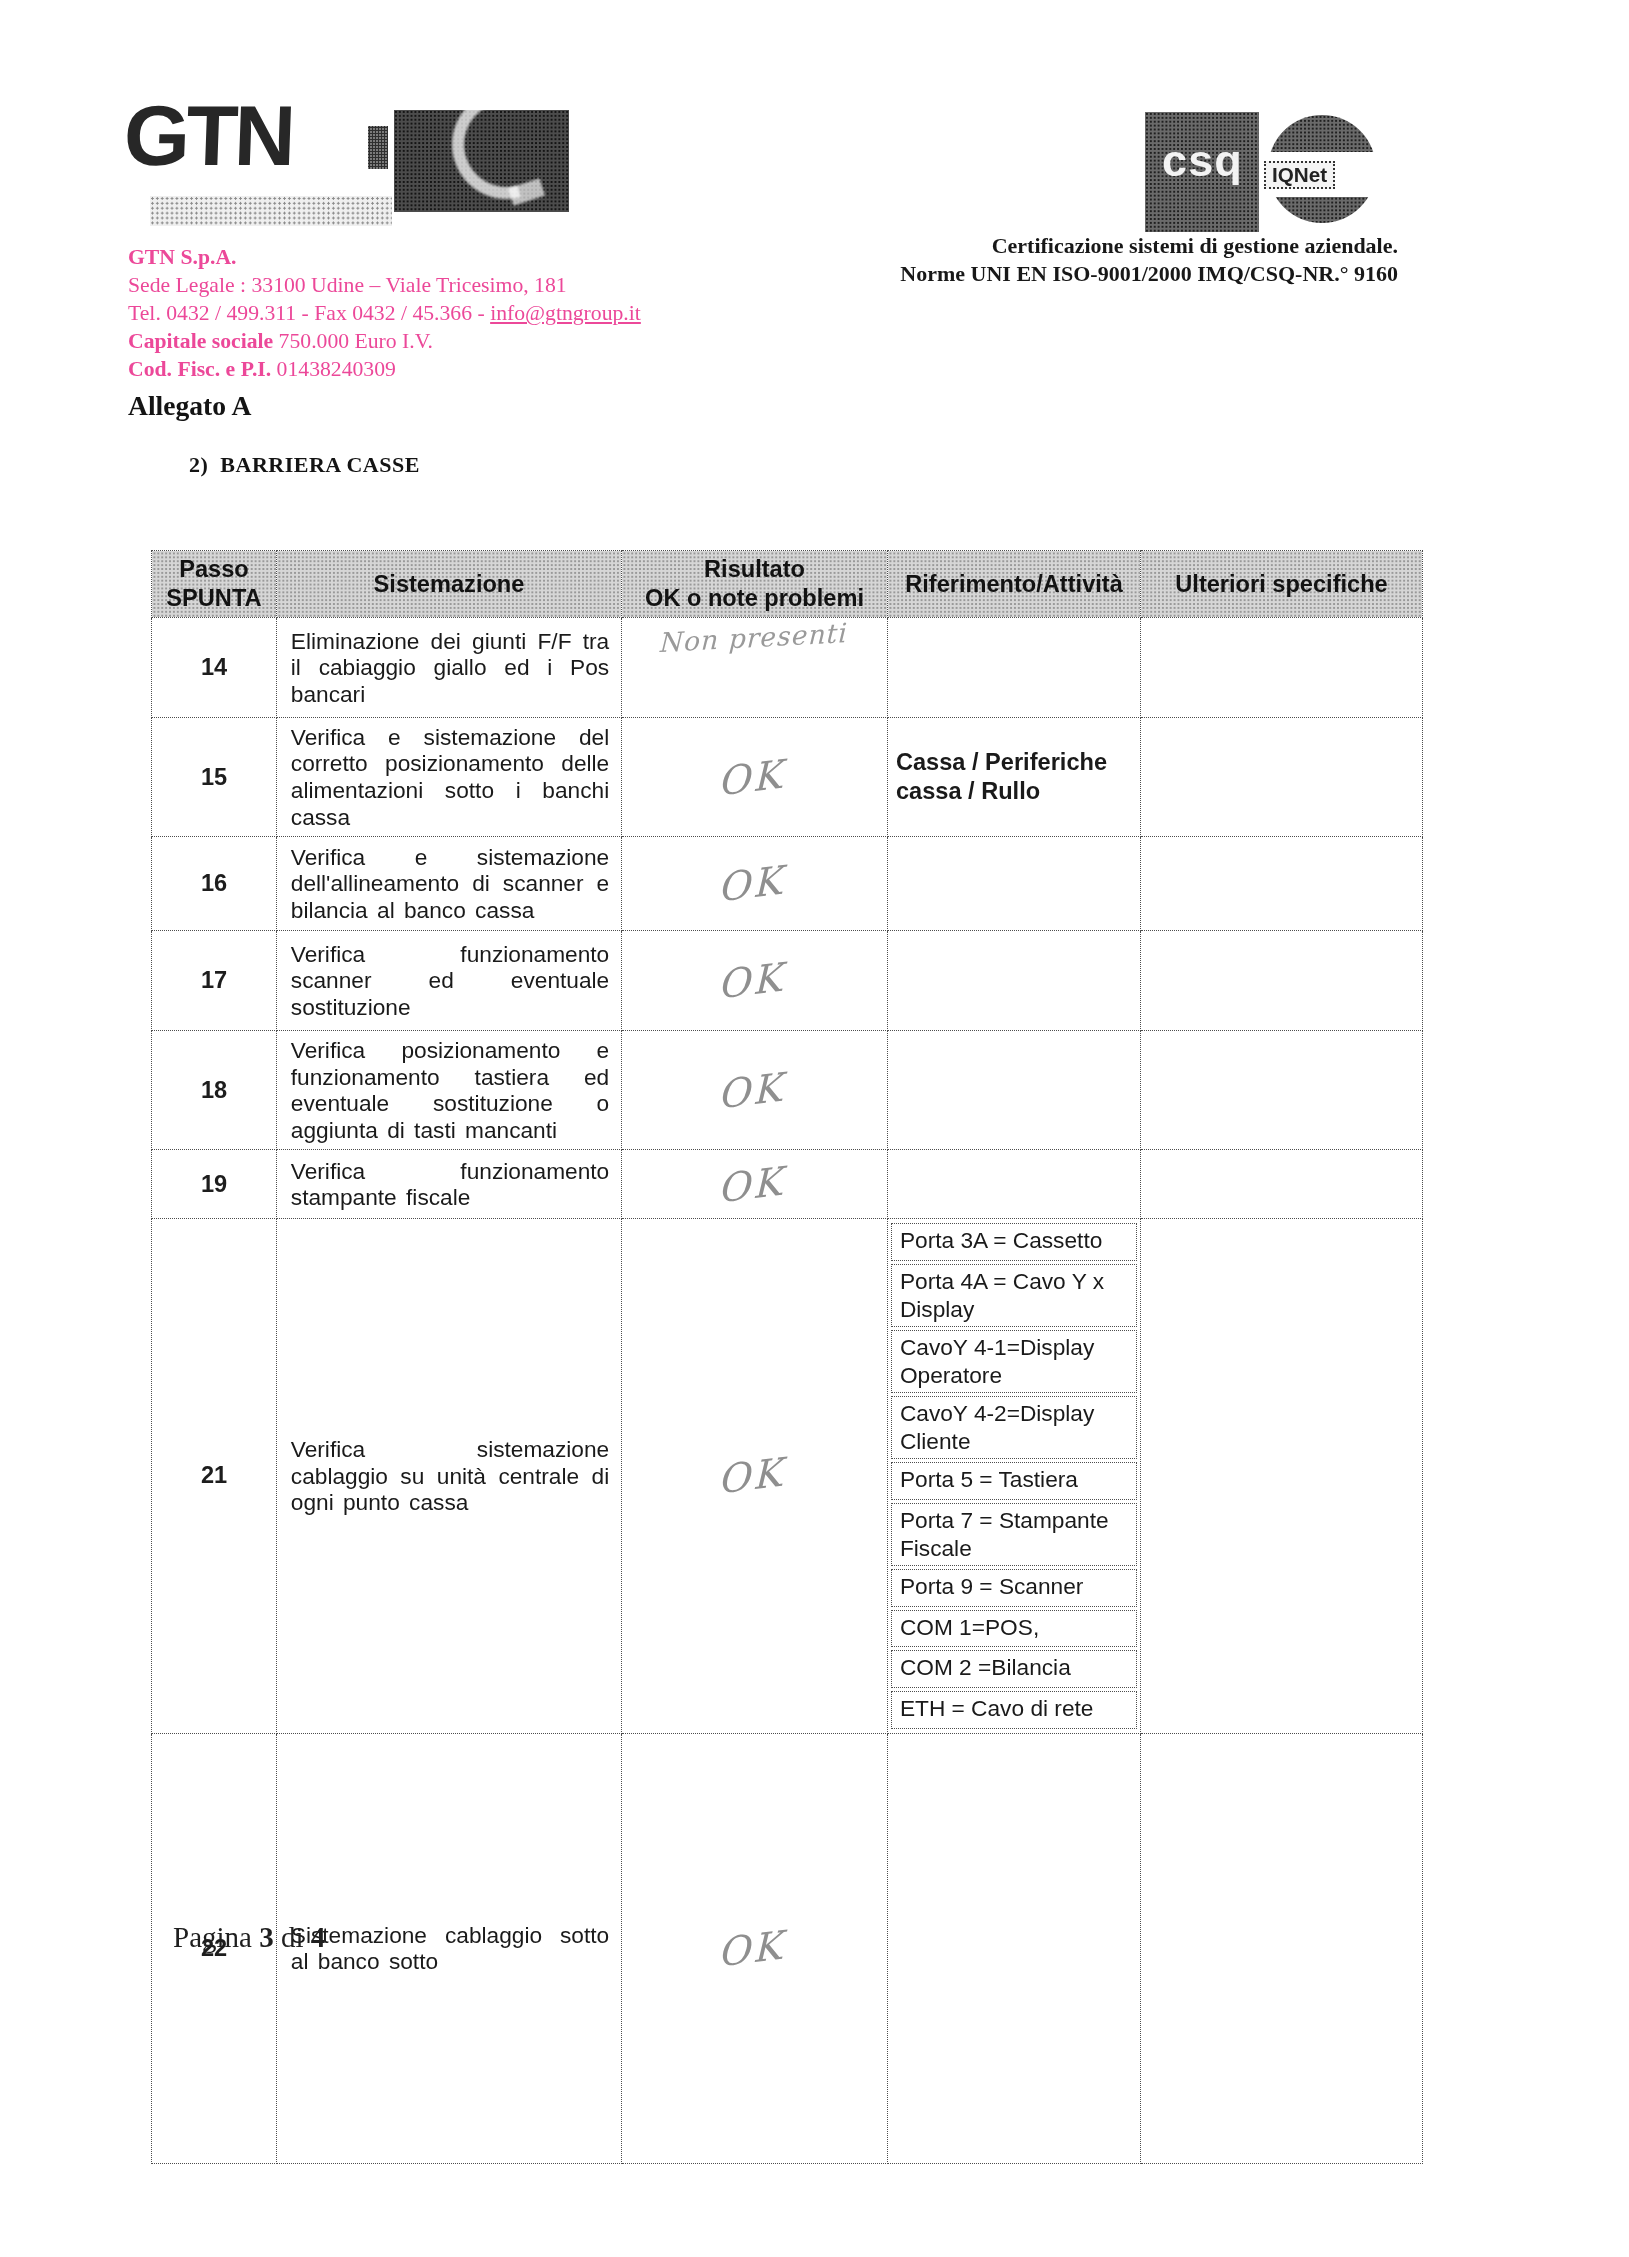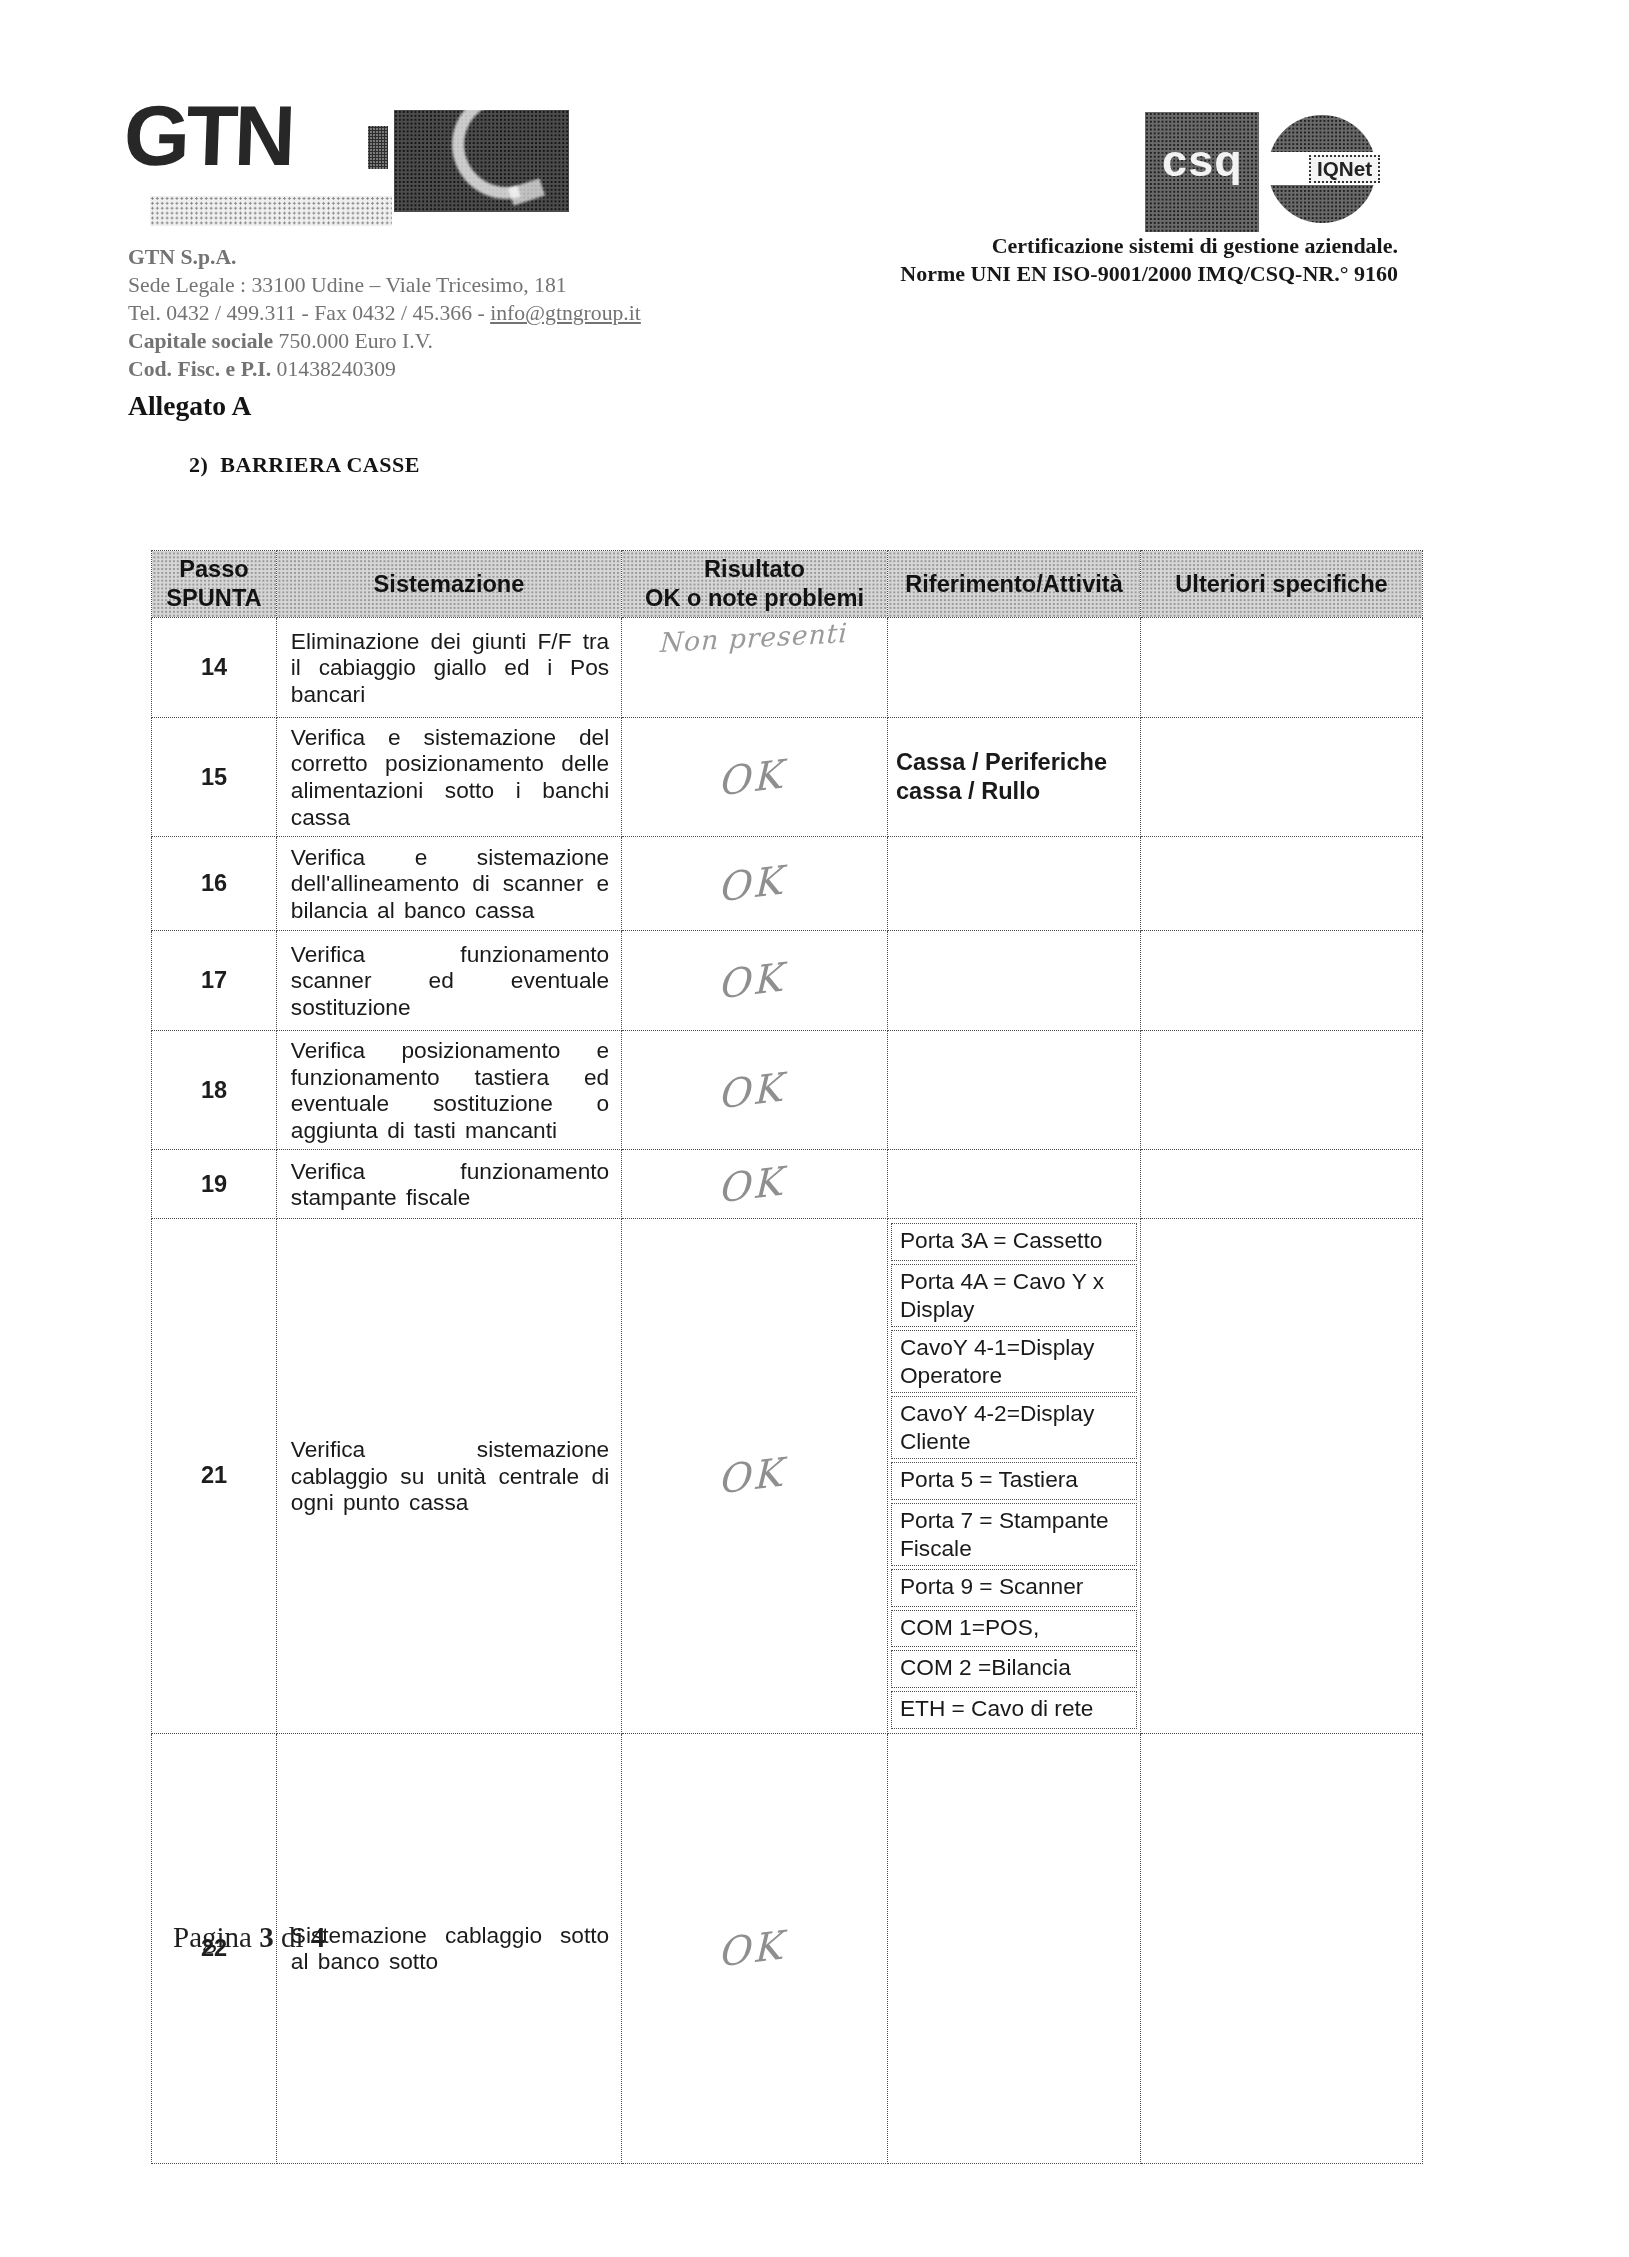--- a/index.html
+++ b/index.html
@@ -40,21 +40,21 @@
     transform:rotate(210deg); filter:blur(1px);
   }
   .gtn-logo-img::after{
     content:""; position:absolute; right:25.6px; bottom:11.8px; width:33px; height:17.7px;
     background:rgba(255,255,255,.65); transform:rotate(-18deg); filter:blur(1px);
   }
 
   
   .company-info{
     position:absolute; left:128px; top:243px;
-    font-family:"Liberation Serif", serif; font-size:21.7px; line-height:28px; color:#737373;
+    font-family:"Liberation Serif", serif; font-size:21.7px; line-height:28px; color:#ec4899;
   }
   .company-info .bold{font-weight:700;}
   .company-info .email{text-decoration:underline;}
 
   
   .csq-box{
     position:absolute; left:1145px; top:112px; width:114px; height:120px;
     background-color:#6a6a6a;
     background-image:radial-gradient(#1f1f1f 1.1px, rgba(0,0,0,0) 1.3px);
     background-size:3.9px 3.9px;
@@ -64,22 +64,22 @@
     font-weight:900; font-size:45px; line-height:45px; letter-spacing:1px;
     color:rgba(255,255,255,.93); font-family:"Liberation Sans", sans-serif;
   }
   .iqnet-circle{
     position:absolute; left:1268px; top:115px; width:108px; height:108px; border-radius:50%;
     background-color:#6a6a6a;
     background-image:radial-gradient(#1f1f1f 1.1px, rgba(0,0,0,0) 1.3px);
     background-size:3.9px 3.9px;
   }
   .iqnet-band{
-    position:absolute; left:-3.9px; top:37px; width:116px; height:33px;
-    background:#ffffff; display:flex; align-items:center; justify-content:flex-end;
+    position:absolute; left:-3.9px; top:37px; width:116px; height:45px;
+    background:#ffffff; display:flex; align-items:center; justify-content:flex-start;
   }
   .iqnet-band .iqnet-label{
     border:2px dotted #333; padding:0 5.9px; font-weight:700; font-size:20.7px; color:#222;
     font-family:"Liberation Sans", sans-serif; background:#f4f4f4;
   }
   .cert-text{
     position:absolute; left:827px; top:232px; width:571px; text-align:right;
     font-family:"Liberation Serif", serif; font-weight:700; font-size:22px; line-height:27.6px; color:#181818;
   }
 

